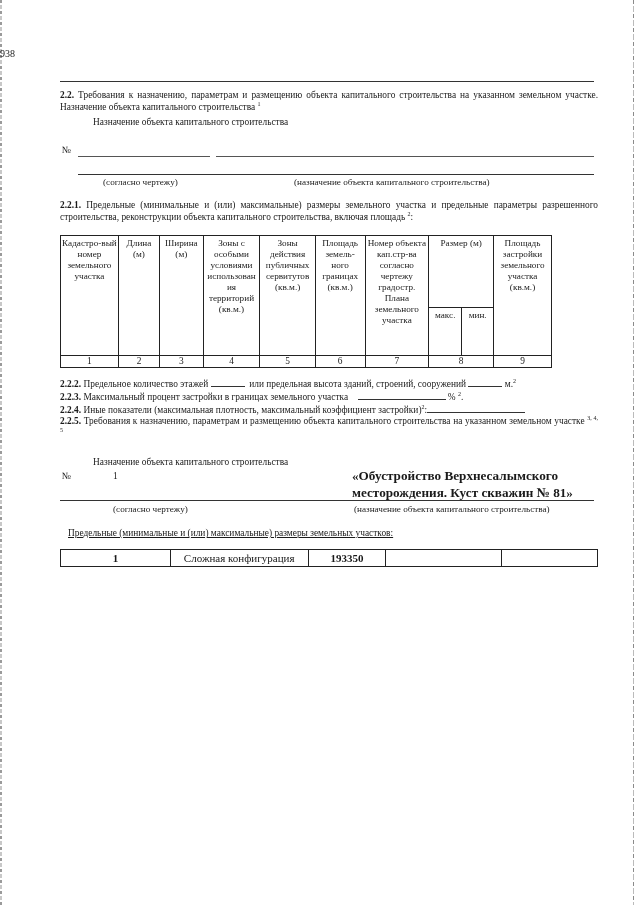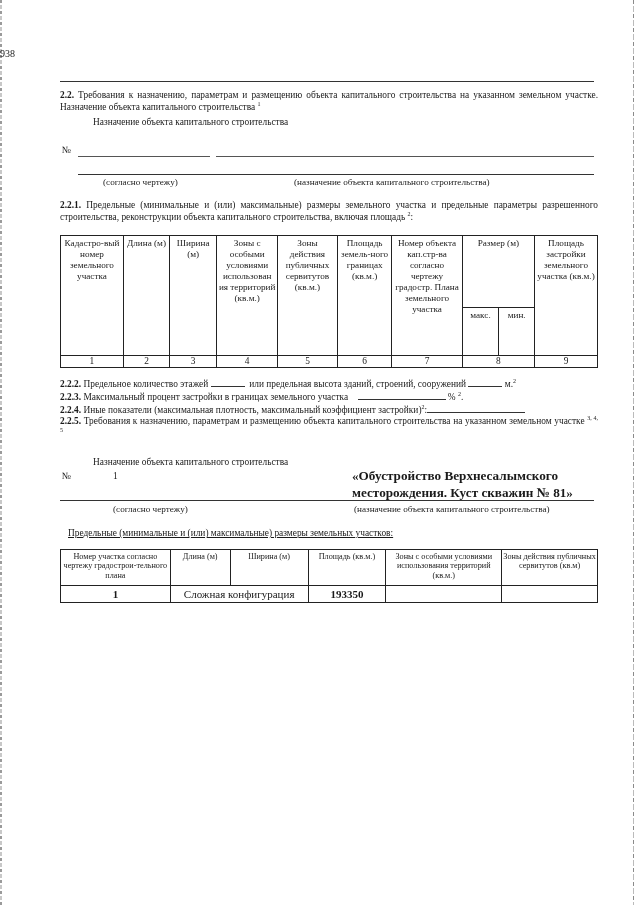--- a/index.html
+++ b/index.html
@@ -18,21 +18,21 @@
   .rule.thin { border-top-color: #555; }
   .bold { font-weight: bold; }
   .para { position: absolute; left: 60px; width: 538px; text-align: justify; }
   .para .num { font-weight: bold; }
   sup { font-size: 6px; vertical-align: 4px; line-height: 0; }
   .caption { position: absolute; font-size: 9.2px; }
   .blank { display: inline-block; border-bottom: 1px solid #333; height: 9px; vertical-align: baseline; }
 
   table { border-collapse: collapse; position: absolute; }
   table td { border: 1px solid #222; text-align: center; vertical-align: top; padding: 2px 1px; font-size: 9.2px; line-height: 1.2; }
-  .t1 { left: 60px; top: 235px; width: 538px; }
+  .t1 { left: 60px; top: 235px; width: 492px; }
   .t1 td.idx { vertical-align: middle; padding: 0; height: 11px; font-size: 9.4px; }
   .t2 { left: 60px; top: 549px; width: 538px; }
   .t2 td { font-size: 8.2px; line-height: 1.15; }
   .t2 td.val { font-size: 11px; vertical-align: middle; padding: 1px; height: 14px; }
   .t2 td.val.bold { font-weight: bold; }
 
   .object-title { position: absolute; left: 352px; top: 467px; width: 240px; 
     font-size: 13.2px; font-weight: bold; line-height: 1.3; }
 </style>
 </head>
@@ -145,28 +145,20 @@
 <table class="t2">
   <colgroup>
     <col style="width:110px">
       <col style="width:60px">
       <col style="width:78px">
     <col style="width:78px">
       <col style="width:116px">
       <col style="width:96px">
   </colgroup>
   <tbody>
-      <tr style="height:36px;">
-    <td>Номер участка согласно чертежу градострои-тельного плана</td>
-    <td>Длина (м)</td>
-    <td>Ширина (м)</td>
-    <td>Площадь (кв.м.)</td>
-    <td>Зоны с особыми условиями использования территорий (кв.м.)</td>
-    <td>Зоны действия публичных сервитутов (кв.м)</td>
-  </tr>
   <tr>
     <td class="val bold">1</td>
     <td class="val" colspan="2">Сложная конфигурация</td>
     <td class="val bold">193350</td>
     <td class="val"></td>
     <td class="val"></td>
   </tr>
 </tbody>
   </table>
 

